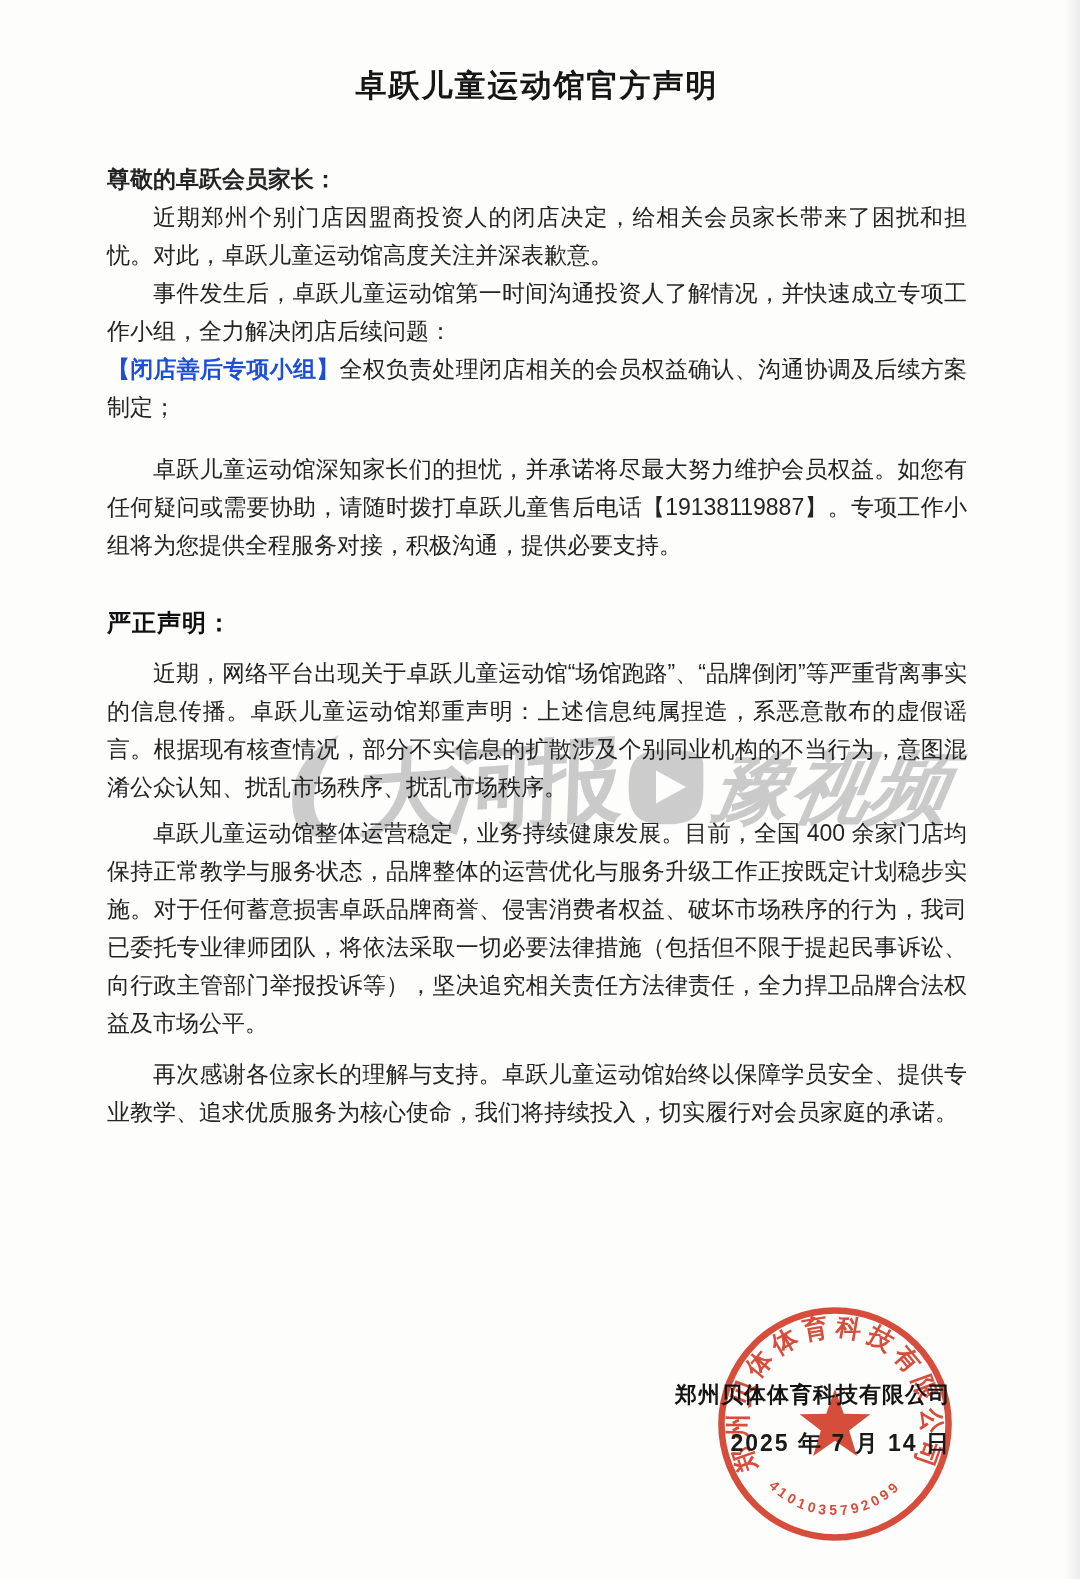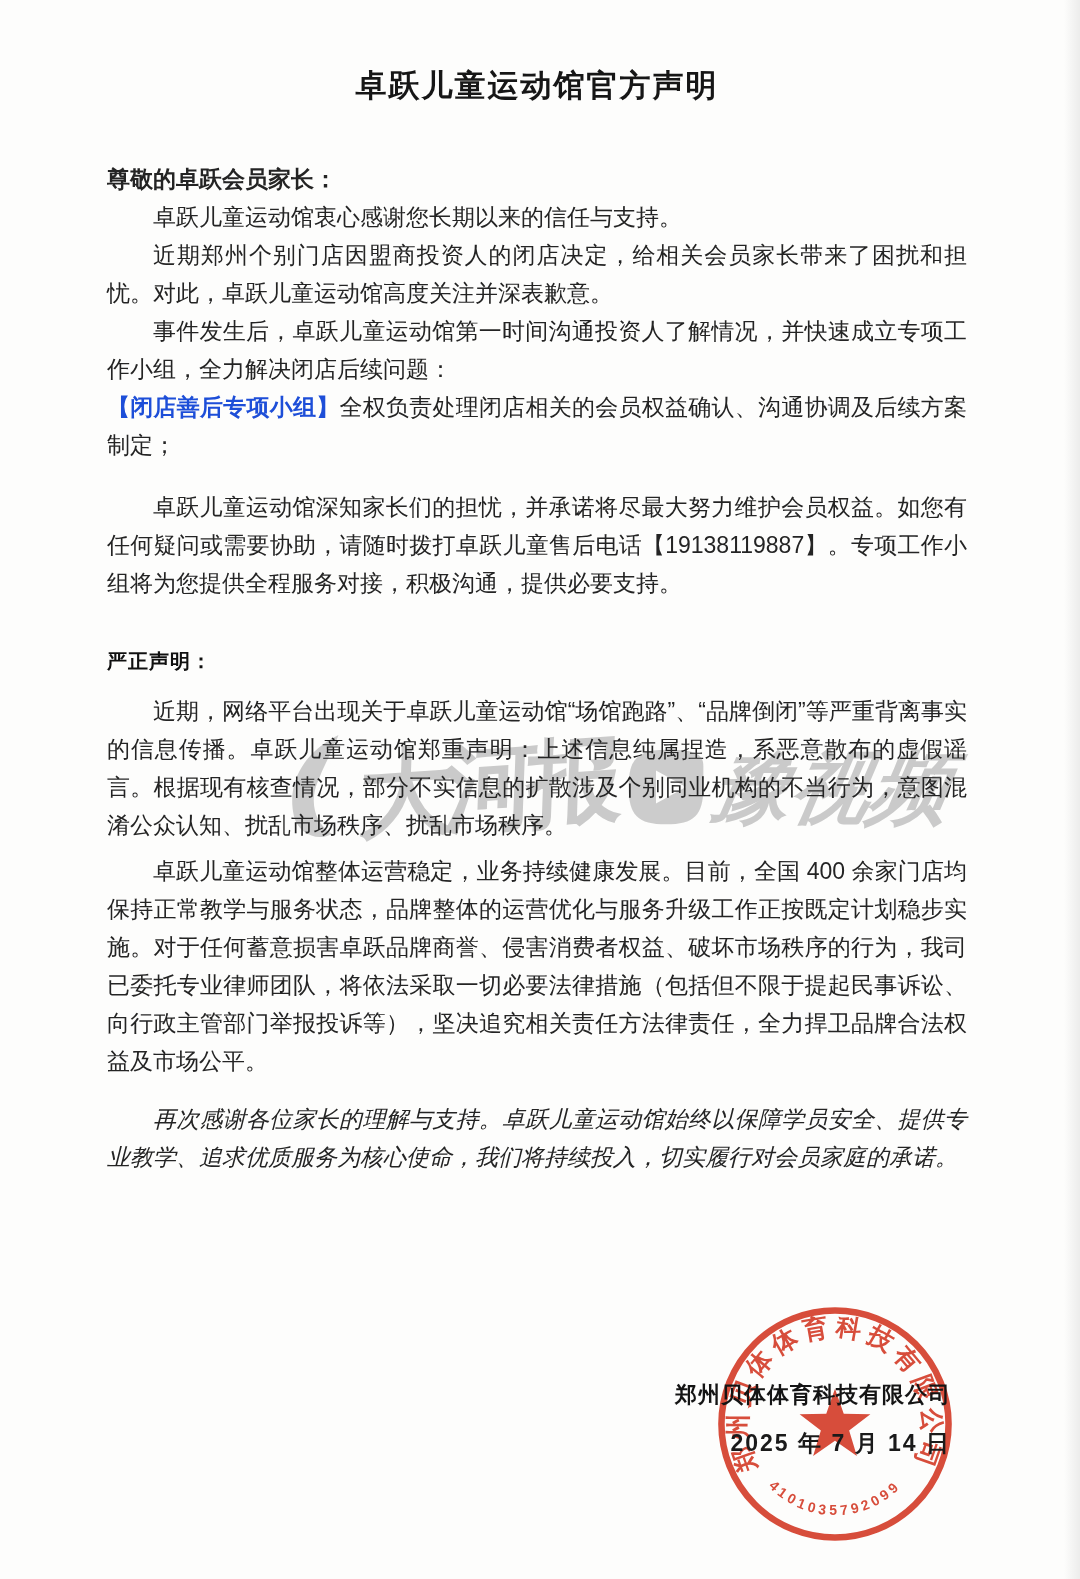--- a/index.html
+++ b/index.html
@@ -31,28 +31,28 @@
     font-weight:700;color:#161616;
     text-align:center;letter-spacing:2px;
   }
   p{margin:0;}
   .salutation{margin-top:52px;font-weight:bold;}
   .indent{text-indent:2em;}
   .group-label{font-weight:700;color:#1d4ed8;}
   .commitment{margin-top:24px;}
   h2.statement-heading{
     margin:40px 0 0;
-    font-size:20px;line-height:38px;
+    font-size:24px;line-height:38px;
     font-weight:700;color:#101010;
     letter-spacing:1px;
   }
   .st0{margin-top:12px;}
   .st1{margin-top:10px;}
   .st2{margin-top:8px;}
-  .st3{margin-top:20px;font-style:italic;}
+  .st3{margin-top:13px;}
   
   .signature{
     position:absolute;right:129px;top:1380px;
     z-index:2;text-align:right;
   }
   .sig-company{
     font-size:22px;line-height:30px;font-weight:700;color:#141414;
     letter-spacing:1px;
   }
   .sig-date{
@@ -116,21 +116,20 @@
     <text font-size="15" letter-spacing="4" fill="#d5402d">
       <textPath href="#sealArcBottom" startOffset="50%" text-anchor="middle">4101035792099</textPath>
     </text>
   </svg>
 
   <div class="content">
     <h1 class="doc-title">卓跃儿童运动馆官方声明</h1>
 
     <p class="salutation">尊敬的卓跃会员家长：</p>
 
-    <p class="indent">卓跃儿童运动馆衷心感谢您长期以来的信任与支持。</p>
     <p class="indent">近期郑州个别门店因盟商投资人的闭店决定，给相关会员家长带来了困扰和担忧。对此，卓跃儿童运动馆高度关注并深表歉意。</p>
     <p class="indent">事件发生后，卓跃儿童运动馆第一时间沟通投资人了解情况，并快速成立专项工作小组，全力解决闭店后续问题：</p>
 
     <p><span class="group-label">【闭店善后专项小组】</span><span>全权负责处理闭店相关的会员权益确认、沟通协调及后续方案制定；</span></p>
 
     <p class="indent commitment"><span>卓跃儿童运动馆深知家长们的担忧，并承诺将尽最大努力维护会员权益。如您有任何疑问或需要协助，请随时拨打卓跃儿童售后电话【</span><span>19138119887</span><span>】。专项工作小组将为您提供全程服务对接，积极沟通，提供必要支持。</span></p>
 
     <h2 class="statement-heading">严正声明：</h2>
 
     <p class="indent st0">近期，网络平台出现关于卓跃儿童运动馆“场馆跑路”、“品牌倒闭”等严重背离事实的信息传播。卓跃儿童运动馆郑重声明：上述信息纯属捏造，系恶意散布的虚假谣言。根据现有核查情况，部分不实信息的扩散涉及个别同业机构的不当行为，意图混淆公众认知、扰乱市场秩序、扰乱市场秩序。</p>

